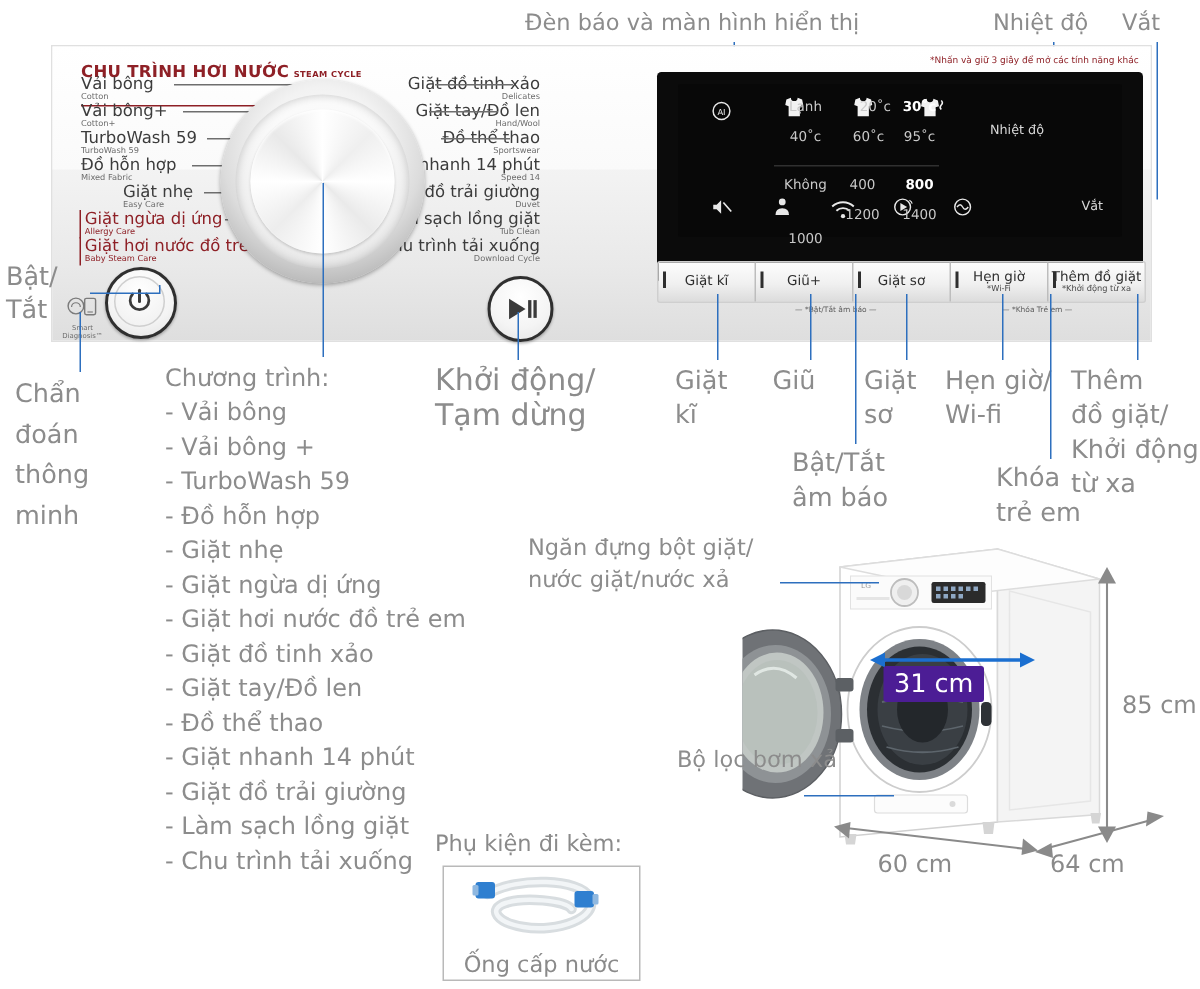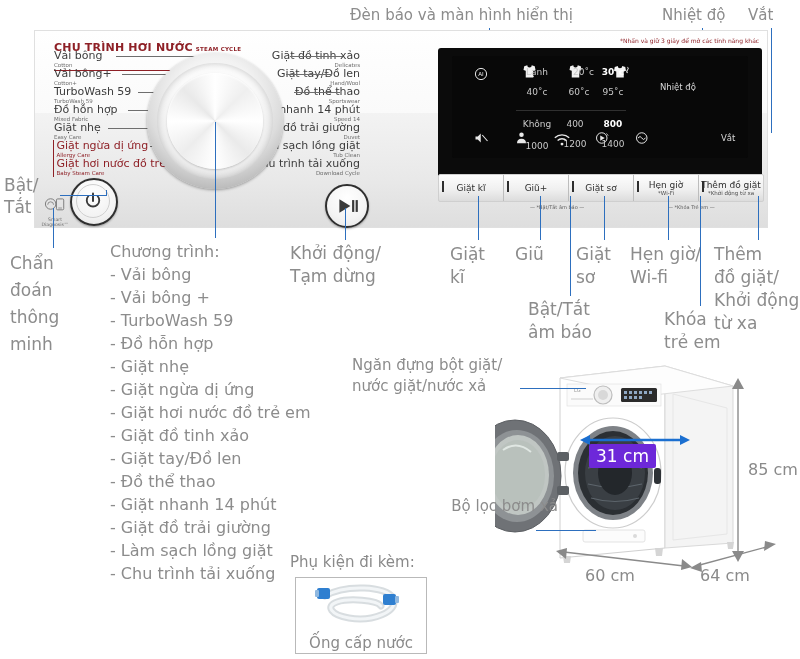--- a/index.html
+++ b/index.html
@@ -106,21 +106,21 @@
   .pbtn .sub{font-size:5.5px;color:#4a4a4a;line-height:6px;white-space:nowrap;}
   .pbtn .tick{position:absolute;left:3px;top:6px;width:2px;height:11px;background:#2e2e2e;}
   .strip-sub{position:absolute;font-size:5px;color:#5c5c5c;white-space:nowrap;}
   .dimlbl{position:absolute;color:#8a8a8a;font-size:16px;white-space:nowrap;}
 
   
   #accbox{left:295px;top:577px;width:130px;height:75px;border:1px solid #b9b9b9;background:#fff;}
   #acclbl{left:290px;top:553px;font-size:15px;color:#8a8a8a;}
 
   
-  #badge31{position:absolute;left:589px;top:444px;background:#6d28d9;color:#fff;
+  #badge31{position:absolute;left:589px;top:444px;background:#4c1d95;color:#fff;
     font-size:17px;padding:2px 7px;border-radius:2px;font-weight:normal;}
 </style>
 </head>
 <body>
 
 <div class="abs anno" style="left:350px;top:5px;width:280px;">Đèn báo và màn hình hiển thị</div>
 <div class="leader v" style="left:489px;top:28px;height:22px;"></div>
 
 <div class="abs anno" style="left:662px;top:5px;width:80px;">Nhiệt độ</div>
 <div class="leader v" style="left:702px;top:28px;height:48px;"></div>
@@ -149,21 +149,21 @@
 <div class="cyc abs" style="top:86px;">
   <span class="vn">TurboWash 59</span>
   <span class="en">TurboWash 59</span>
   <span class="dash" style="left:84px;width:48px;"></span>
 </div>
 <div class="cyc abs" style="top:104px;">
   <span class="vn">Đồ hỗn hợp</span>
   <span class="en">Mixed Fabric</span>
   <span class="dash" style="left:74px;width:48px;"></span>
 </div>
-<div class="cyc abs" style="top:122px;">
+<div class="cyc abs" style="top:122px;margin-left:28px;">
   <span class="vn">Giặt nhẹ</span>
   <span class="en">Easy Care</span>
   <span class="dash" style="left:54px;width:60px;"></span>
 </div>
 <div class="cyc red abs" style="top:140px;">
   <span class="vn">Giặt ngừa dị ứng</span>
   <span class="en">Allergy Care</span>
   <span class="dash" style="left:96px;width:12px;background:#6e6e6e;"></span>
 </div>
 <div class="cyc red abs" style="top:158px;">
@@ -307,21 +307,21 @@
 <div class="optcell" style="left:556px;top:67px;width:38px;text-align:right;">20˚c</div>
 <div class="optcell on" style="left:594px;top:67px;width:38px;">30˚c</div>
 <div class="optcell" style="left:518px;top:87px;width:38px;">40˚c</div>
 <div class="optcell" style="left:560px;top:87px;width:38px;">60˚c</div>
 <div class="optcell" style="left:594px;top:87px;width:38px;">95˚c</div>
 <div id="opt-divider"></div>
 
 <div class="optcell" style="left:518px;top:119px;width:38px;">Không</div>
 <div class="optcell" style="left:556px;top:119px;width:38px;">400</div>
 <div class="optcell on" style="left:594px;top:119px;width:38px;">800</div>
-<div class="optcell" style="left:518px;top:141px;width:38px;">1000</div>
+<div class="optcell" style="left:518px;top:155px;width:38px;">1000</div>
 <div class="optcell" style="left:556px;top:139px;width:38px;">1200</div>
 <div class="optcell" style="left:594px;top:139px;width:38px;">1400</div>
 
 <div class="side-lbl" style="left:660px;top:82px;">Nhiệt độ</div>
 <div class="side-lbl" style="left:721px;top:133px;">Vắt</div>
 
 <div id="btnstrip" class="abs">
   <div class="pbtn">
     <span class="tick"></span>
     <span class="ttl">Giặt kĩ</span>
@@ -370,21 +370,21 @@
 - Giặt hơi nước đồ trẻ em
 - Giặt đồ tinh xảo
 - Giặt tay/Đồ len
 - Đồ thể thao
 - Giặt nhanh 14 phút
 - Giặt đồ trải giường
 - Làm sạch lồng giặt
 - Chu trình tải xuống</div>
 
 <div class="leader v" style="left:345px;top:208px;height:32px;"></div>
-<div class="abs anno" style="left:290px;top:242px;width:112px;font-size:17px;line-height:23px;">Khởi động/
+<div class="abs anno" style="left:290px;top:242px;width:112px;font-size:20px;line-height:23px;">Khởi động/
 Tạm dừng</div>
 
 <div class="leader v" style="left:478px;top:196px;height:44px;"></div>
 <div class="abs anno" style="left:450px;top:243px;width:56px;font-size:17px;line-height:23px;">Giặt
 kĩ</div>
 
 <div class="leader v" style="left:540px;top:196px;height:44px;"></div>
 <div class="abs anno" style="left:515px;top:243px;width:50px;font-size:17px;line-height:23px;">Giũ</div>
 
 <div class="leader v" style="left:604px;top:196px;height:44px;"></div>

